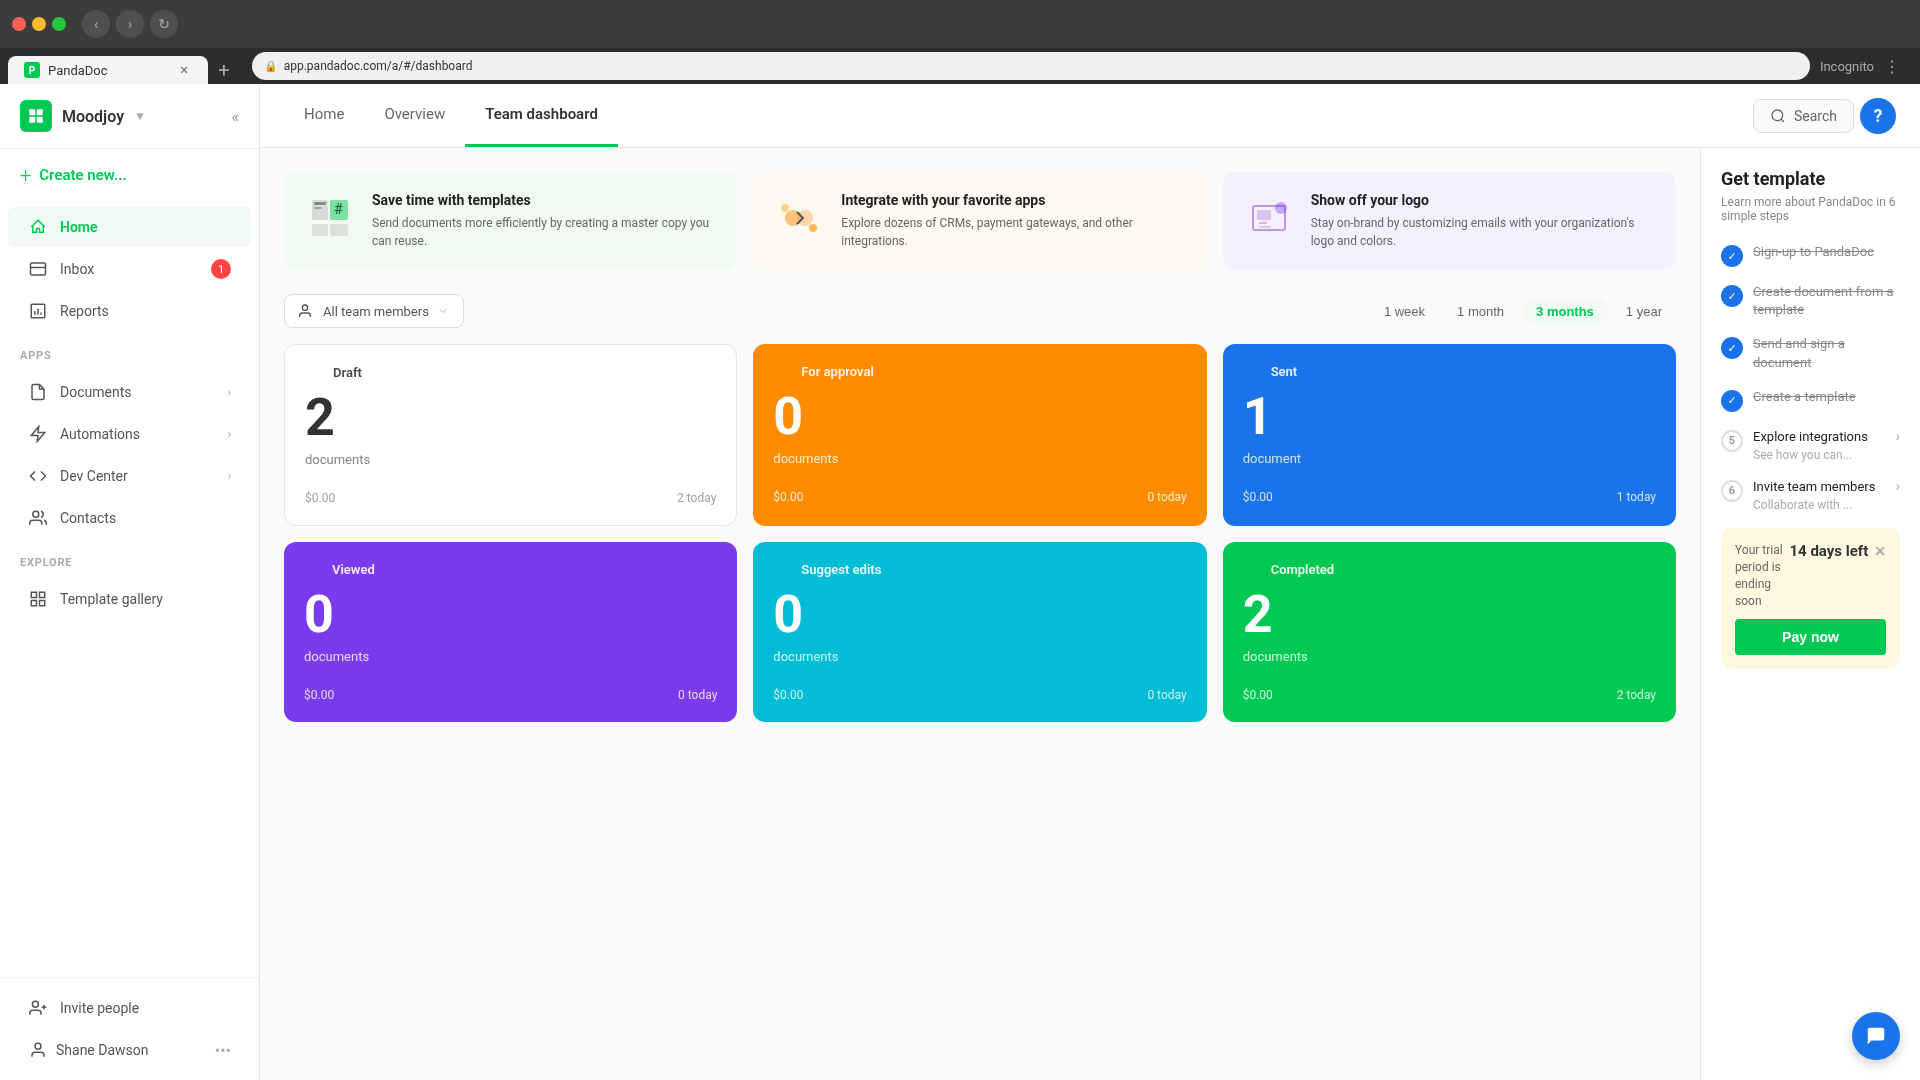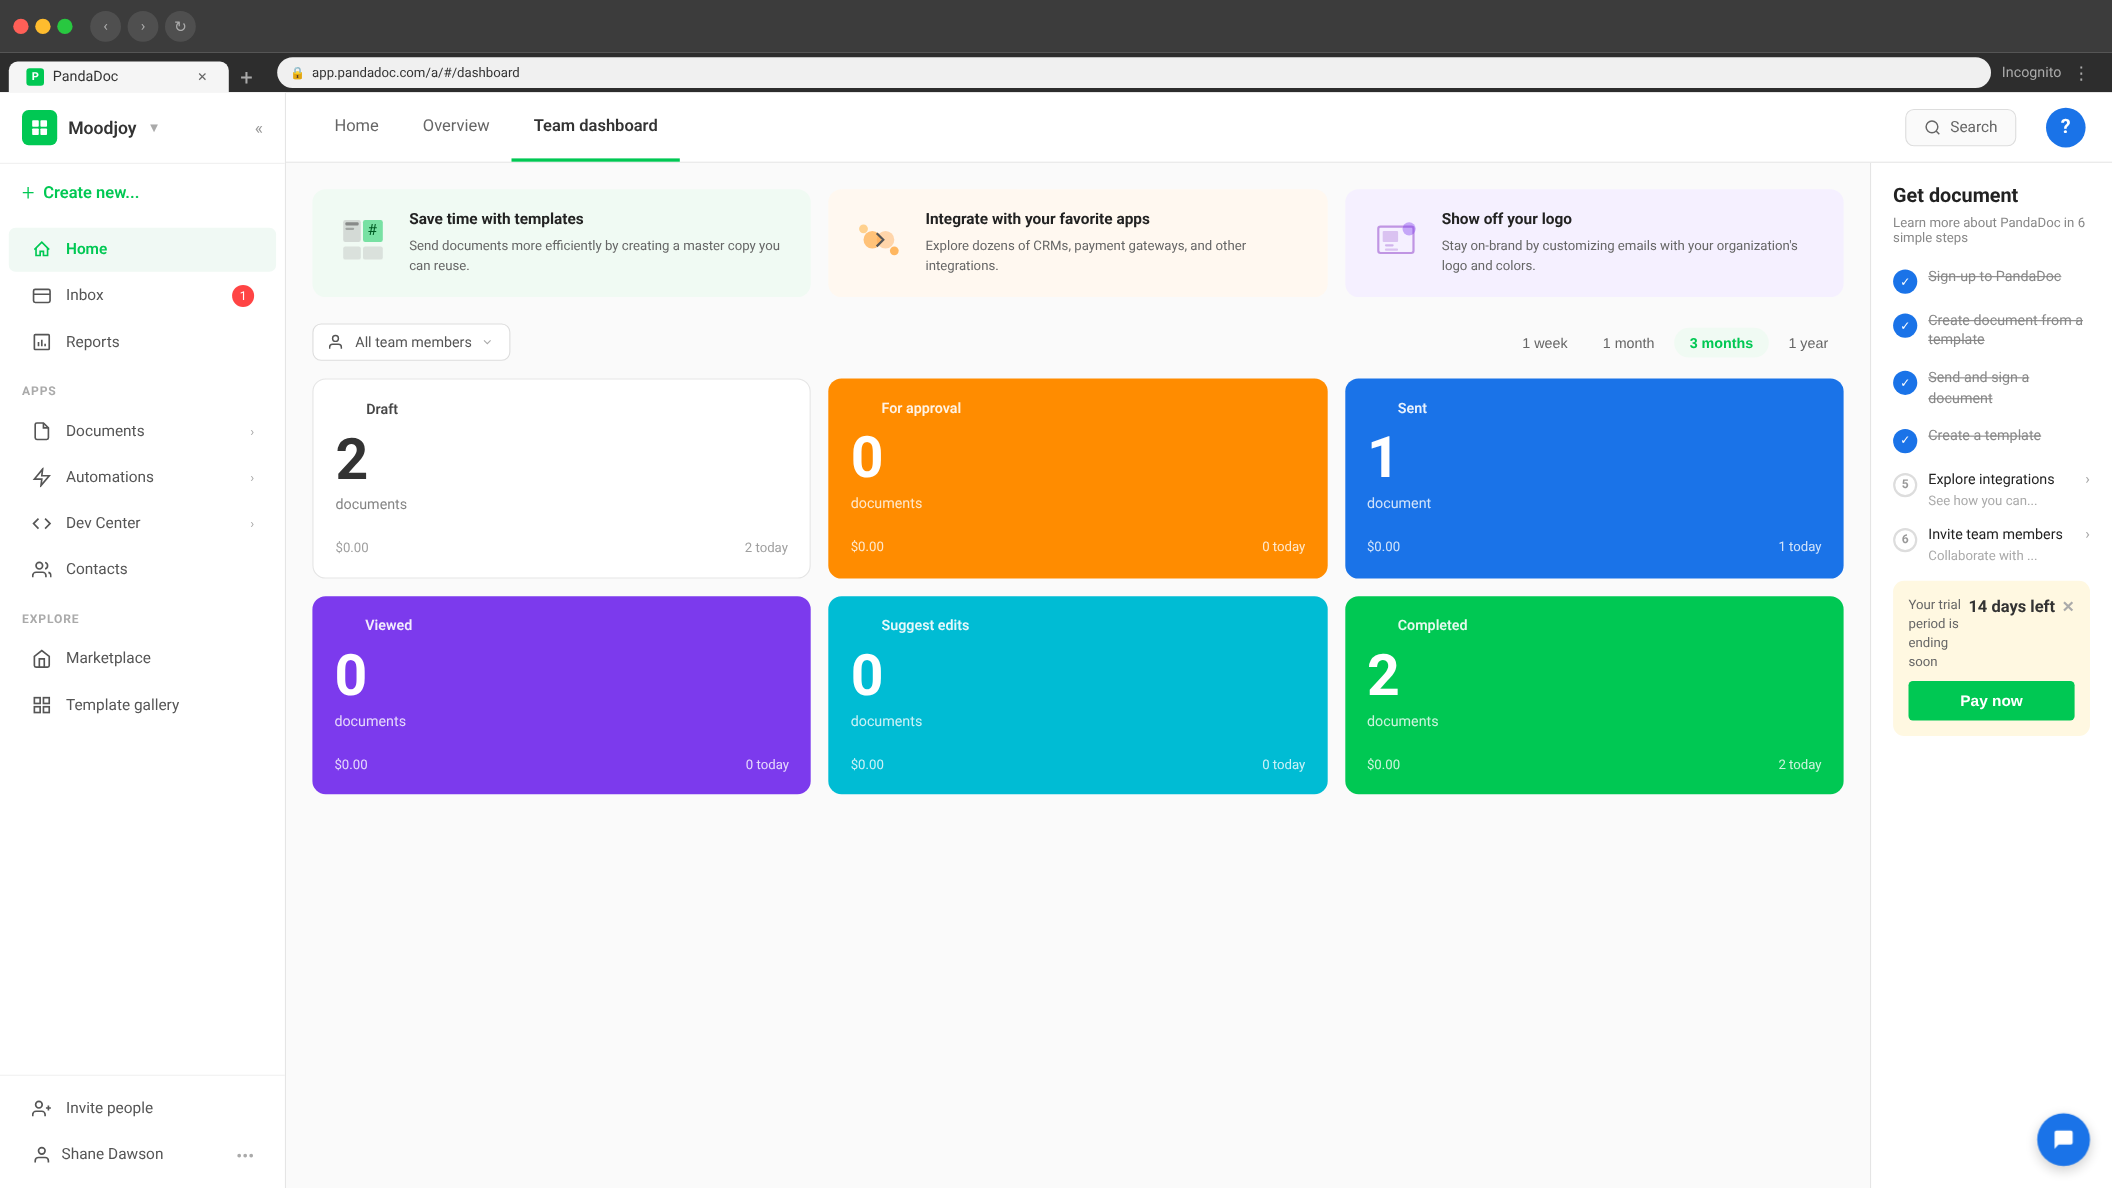--- a/index.html
+++ b/index.html
@@ -43,21 +43,21 @@
     .sidebar-footer { margin-top: auto; padding: 8px 0; border-top: 1px solid #f0f0f0; }
 
     
     .main { flex: 1; display: flex; flex-direction: column; overflow: hidden; }
 
     
     .top-nav { display: flex; align-items: center; padding: 0 24px; border-bottom: 1px solid #e5e5e5; background: #fff; height: 64px; gap: 0; }
     .top-nav-tabs { display: flex; gap: 0; height: 100%; }
     .top-tab { padding: 0 20px; font-size: 15px; color: #666; cursor: pointer; display: flex; align-items: center; border-bottom: 3px solid transparent; }
     .top-tab.active { color: #333; font-weight: 600; border-bottom-color: #00c853; }
-    .top-nav-actions { margin-left: auto; display: flex; gap: 27px; align-items: center; }
+    .top-nav-actions { margin-left: auto; display: flex; gap: 6px; align-items: center; }
     .search-btn { display: flex; align-items: center; gap: 8px; padding: 8px 16px; border: 1px solid #ddd; border-radius: 8px; color: #666; font-size: 14px; cursor: pointer; background: #fafafa; }
     .help-btn { width: 36px; height: 36px; background: #1a73e8; border-radius: 50%; display: flex; align-items: center; justify-content: center; color: white; font-size: 18px; font-weight: bold; cursor: pointer; }
 
     
     .content-area { display: flex; flex: 1; overflow: hidden; }
     .main-content { flex: 1; overflow-y: auto; padding: 24px; background: #fafafa; }
 
     
     .feature-cards { display: grid; grid-template-columns: 1fr 1fr 1fr; gap: 16px; margin-bottom: 24px; }
     .feature-card { background: white; border-radius: 12px; padding: 20px; display: flex; gap: 16px; align-items: flex-start; }
@@ -254,29 +254,20 @@
         <span>Contacts</span>
       </div>
     </div>
 
     <div class="sidebar-section-label">EXPLORE</div>
 
     <div class="sidebar-nav">
       <div class="nav-item">
         <span class="nav-icon">
           <svg width="18" height="18" viewBox="0 0 24 24" fill="none" stroke="#555" stroke-width="2">
-              <path d="M3 9l9-7 9 7v11a2 2 0 0 1-2 2H5a2 2 0 0 1-2-2z"></path>
-              <polyline points="9,22 9,12 15,12 15,22"></polyline>
-            </svg>
-        </span>
-        <span>Marketplace</span>
-      </div>
-      <div class="nav-item">
-        <span class="nav-icon">
-          <svg width="18" height="18" viewBox="0 0 24 24" fill="none" stroke="#555" stroke-width="2">
               <rect x="3" y="3" width="7" height="7"></rect>
               <rect x="14" y="3" width="7" height="7"></rect>
               <rect x="3" y="14" width="7" height="7"></rect>
               <rect x="14" y="14" width="7" height="7"></rect>
             </svg>
         </span>
         <span>Template gallery</span>
       </div>
     </div>
 
@@ -468,21 +459,21 @@
             <div class="stat-footer">
               <span>$0.00</span>
               <span>2 today</span>
             </div>
           </div>
         </div>
 
       </div>
 
       <div class="right-panel">
-        <div class="get-started-title">Get document</div>
+        <div class="get-started-title">Get template</div>
         <div class="get-started-sub">Learn more about PandaDoc in 6 simple steps</div>
 
         <div class="step-item">
           <div class="step-check">✓</div>
           <div class="step-text">Sign-up to PandaDoc</div>
         </div>
 
         <div class="step-item">
           <div class="step-check">✓</div>
           <div class="step-text">Create document from a template</div>

